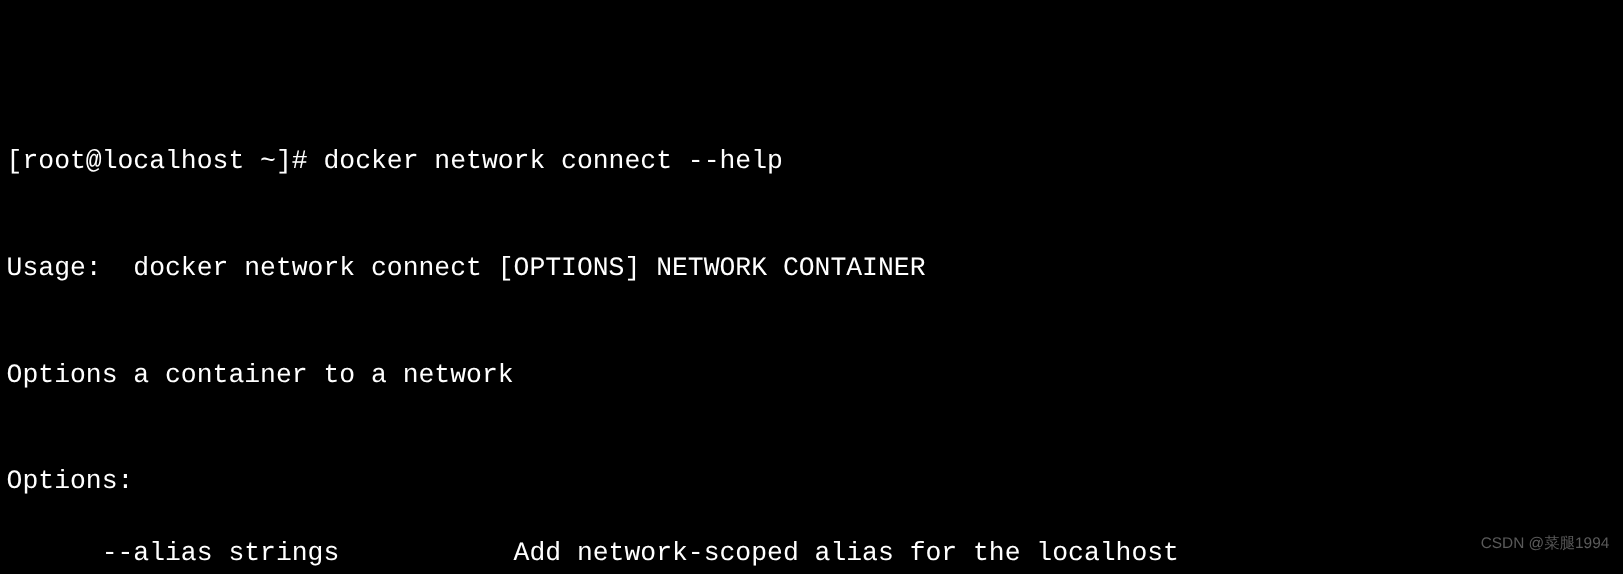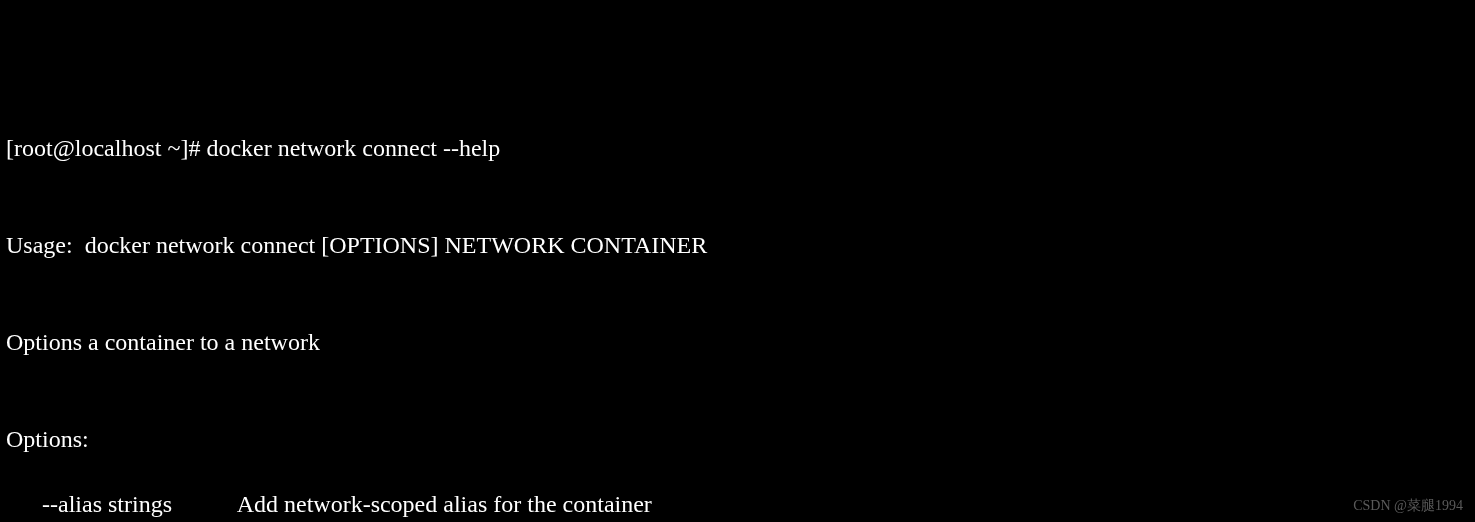--- a/index.html
+++ b/index.html
@@ -15,46 +15,45 @@
       line-height: 1.35;
       width: 1475px;
       height: 522px;
       padding: 2px 6px;
       position: relative;
       white-space: pre;
       overflow: hidden;
     }
     .terminal-line {
       display: block;
-      font-family: Liberation Serif, serif;
     }
     .watermark {
       position: absolute;
-      bottom: 6px;
+      bottom: 19px;
       right: 12px;
       color: #808080;
       font-size: 14px;
-      font-family: Liberation Serif, serif;
+      font-family: Liberation Sans, sans-serif;
       opacity: 0.7;
       white-space: nowrap;
     }
   </style>
 </head>
 <body>
 
 
 
 <div class="terminal-line"><span>[root@localhost ~]# </span><span>docker network connect --help</span></div>
 <div class="terminal-line"></div>
 <div class="terminal-line">Usage:  docker network connect [OPTIONS] NETWORK CONTAINER</div>
 <div class="terminal-line"></div>
 <div class="terminal-line">Options a container to a network</div>
 <div class="terminal-line"></div>
 <div class="terminal-line">Options:</div>
-<div class="terminal-line"><span>      --alias strings           </span><span>Add network-scoped alias for the container</span></div>
+<div class="terminal-line"><span>      --alias strings           </span><span>Add network-scoped alias for the localhost</span></div>
 
 
 
 
 
 
 
 <div class="watermark">CSDN @菜腿1994</div>
 
 

